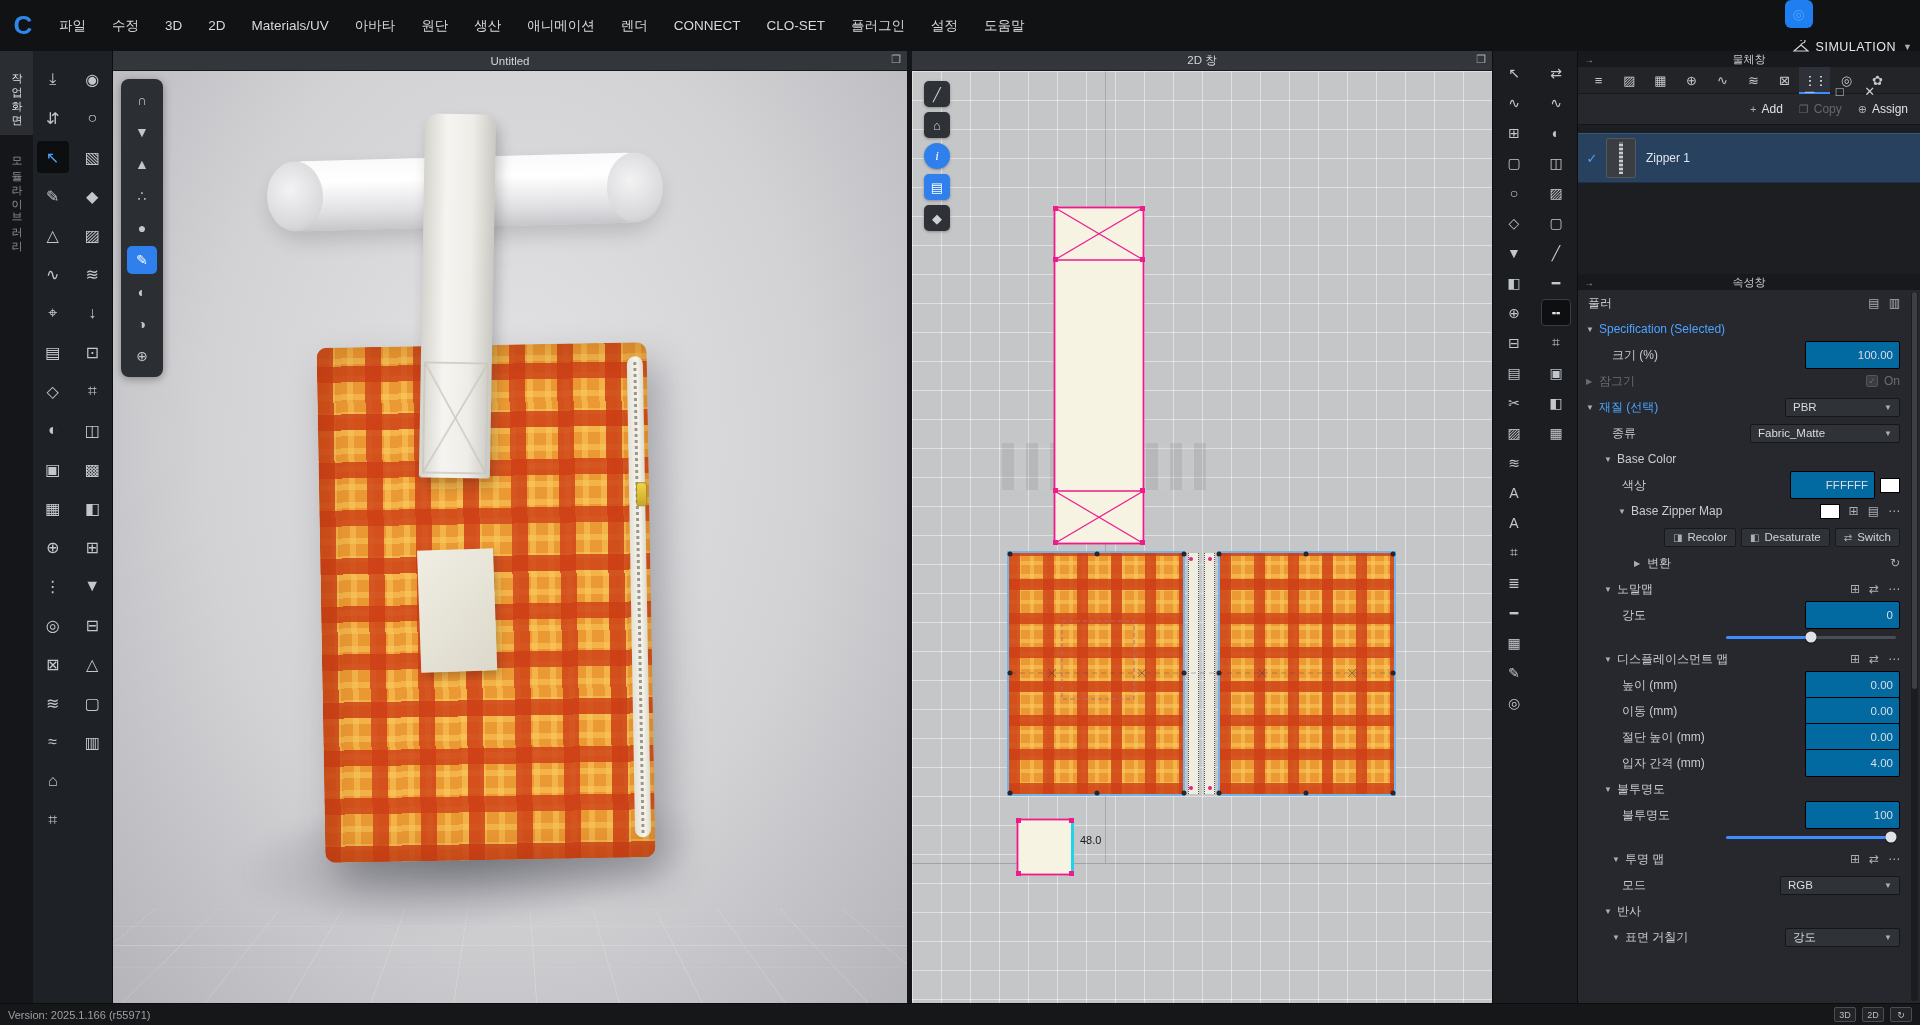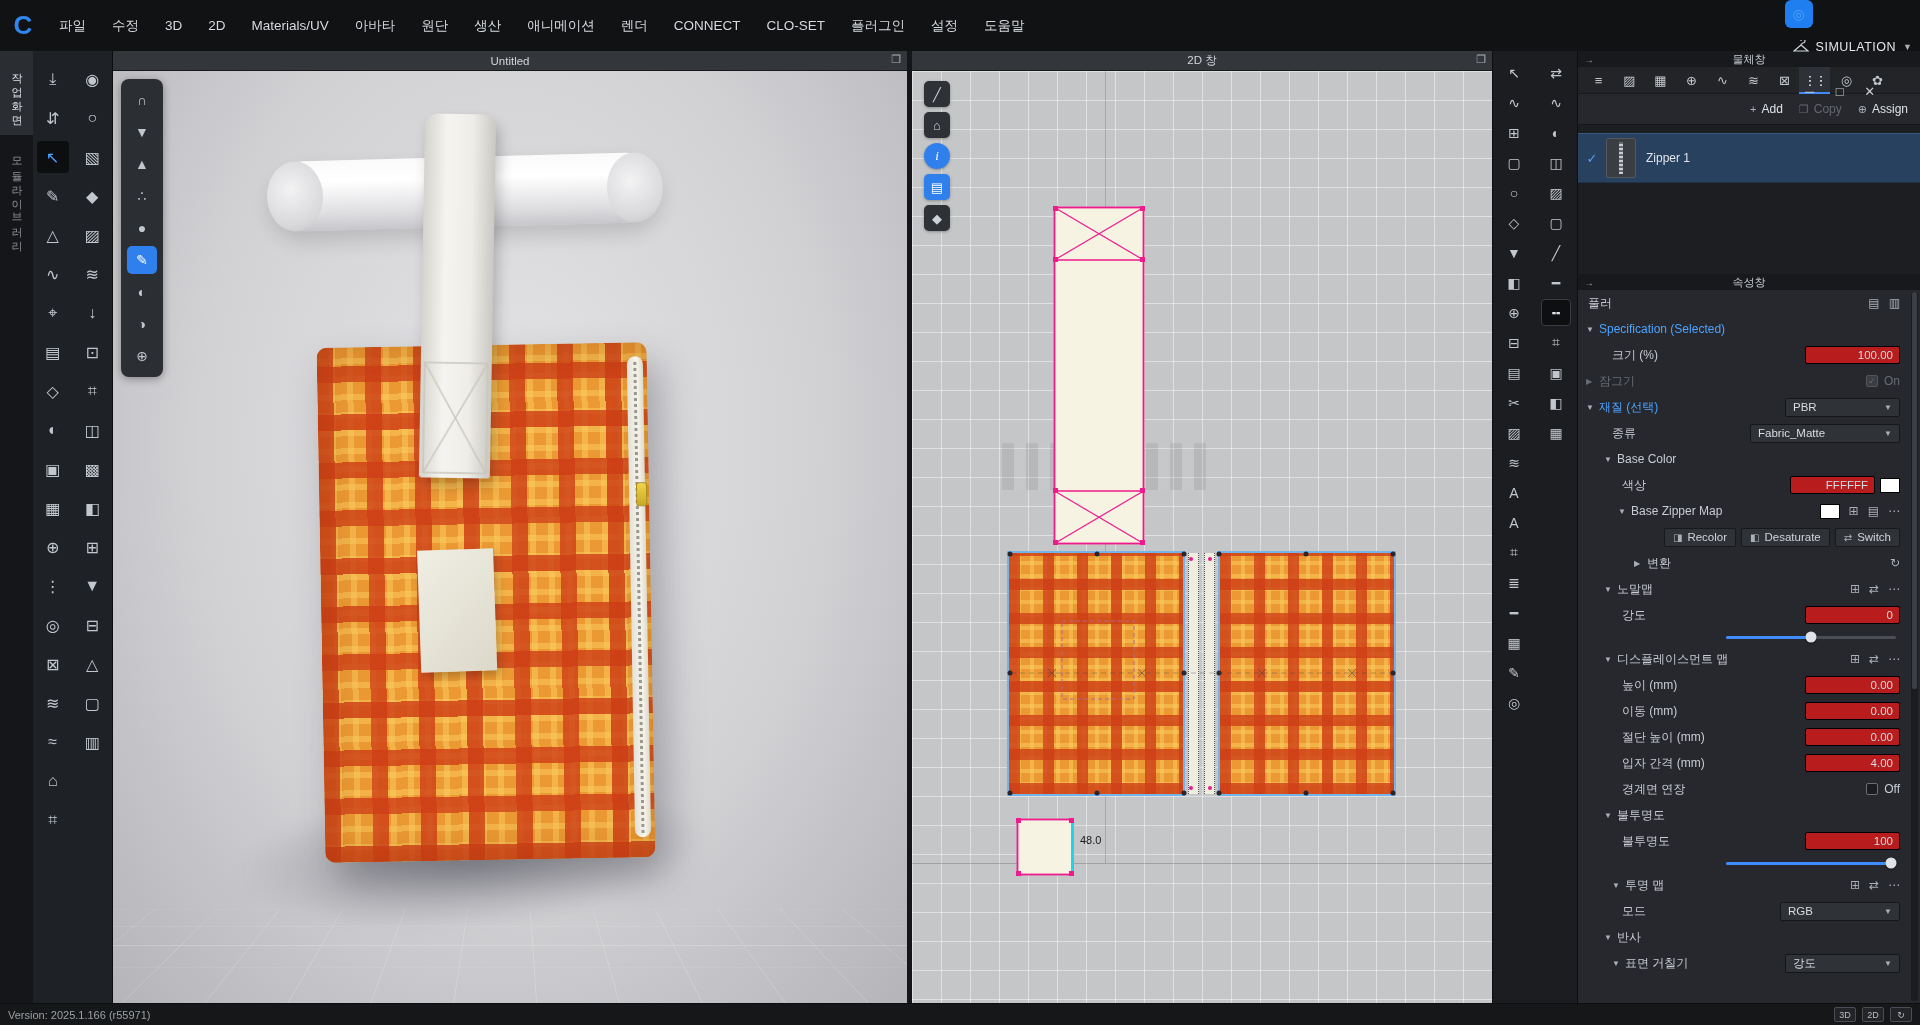--- a/index.html
+++ b/index.html
@@ -136,21 +136,21 @@
 
   .props { flex:1; position:relative; background:#26282d; padding-right:16px; }
   .vscroll { position:absolute; right:2px; top:2px; bottom:2px; width:7px; background:#1a1c1f; border-radius:3px; }
   .vscroll .thumbbar { position:absolute; left:1px; right:1px; top:0; height:56%; background:#3c4046; border-radius:3px; }
   .prow { height:26px; display:flex; align-items:center; padding-right:4px; color:#c8ccd2; font-size:12px; white-space:nowrap; }
   .prow.slider-holder { height:18px; }
   .caret { width:13px; font-size:8px; color:#aab0b6; flex:none; }
   .blue { color:#4da3ff; }
   .gray, .gray * { color:#686d73 !important; }
   .spacer { flex:1; }
-  .pinput { width:95px; height:18px; background:#b91c1c; border:1px solid #000; border-radius:2px; color:#d9dde2; display:flex; align-items:center; justify-content:flex-end; padding:0 6px; font-size:11.5px; flex:none; }
+  .pinput { width:95px; height:28px; background:#0369a1; border:1px solid #000; border-radius:2px; color:#d9dde2; display:flex; align-items:center; justify-content:flex-end; padding:0 6px; font-size:11.5px; flex:none; }
   .pselect { height:19px; background:#2f3237; border:1px solid #141619; border-radius:2px; color:#d9dde2; display:flex; align-items:center; padding:0 7px; font-size:11.5px; justify-content:space-between; flex:none; }
   .sel-caret { font-size:8px; color:#aab0b6; margin-left:8px; }
   .swatch { width:20px; height:15px; background:#fff; border:1px solid #000; margin-left:5px; flex:none; }
   .mini-ic { color:#aab0b6; font-size:12px; margin-left:9px; flex:none; }
   .checkbox { width:12px; height:12px; border:1px solid #6a6e74; border-radius:2px; background:#1a1c1f; margin-right:6px; flex:none; font-size:9px; display:flex; align-items:center; justify-content:center; color:transparent; }
   .checkbox.checked-gray { background:#3a3e44; border-color:#555; color:#9aa0a6; }
   .slider { position:relative; width:170px; height:3px; background:#4a4e54; border-radius:2px; flex:none; margin-right:4px; }
   .slider .fill { position:absolute; left:0; top:0; bottom:0; background:#3f8cff; border-radius:2px; }
   .slider .knob { position:absolute; top:50%; transform:translate(-50%,-50%); width:11px; height:11px; border-radius:50%; background:#dfe3e8; box-shadow:0 1px 2px rgba(0,0,0,.5); }
   .pbtn { height:19px; display:flex; align-items:center; gap:5px; padding:0 8px; background:#2f3237; border:1px solid #17191c; border-radius:2px; color:#cfd4da; font-size:11.5px; margin-left:5px; flex:none; }
@@ -791,26 +791,20 @@
         <div class="prow" style="padding-left:44px">
           <span>절단 높이 (mm)</span>
             <span class="spacer"></span>
           <span class="pinput">0.00</span>
         </div>
         <div class="prow" style="padding-left:44px">
           <span>입자 간격 (mm)</span>
             <span class="spacer"></span>
           <span class="pinput">4.00</span>
         </div>
-        <div class="prow" style="padding-left:44px">
-          <span>경계면 연장</span>
-            <span class="spacer"></span>
-          <span class="checkbox"></span>
-          <span>Off</span>
-        </div>
         <div class="prow" style="padding-left:26px">
           <span class="caret">▼</span>
           <span>불투명도</span>
         </div>
         <div class="prow" style="padding-left:44px">
           <span>불투명도</span>
             <span class="spacer"></span>
           <span class="pinput">100</span>
         </div>
         <div class="prow slider-holder">

